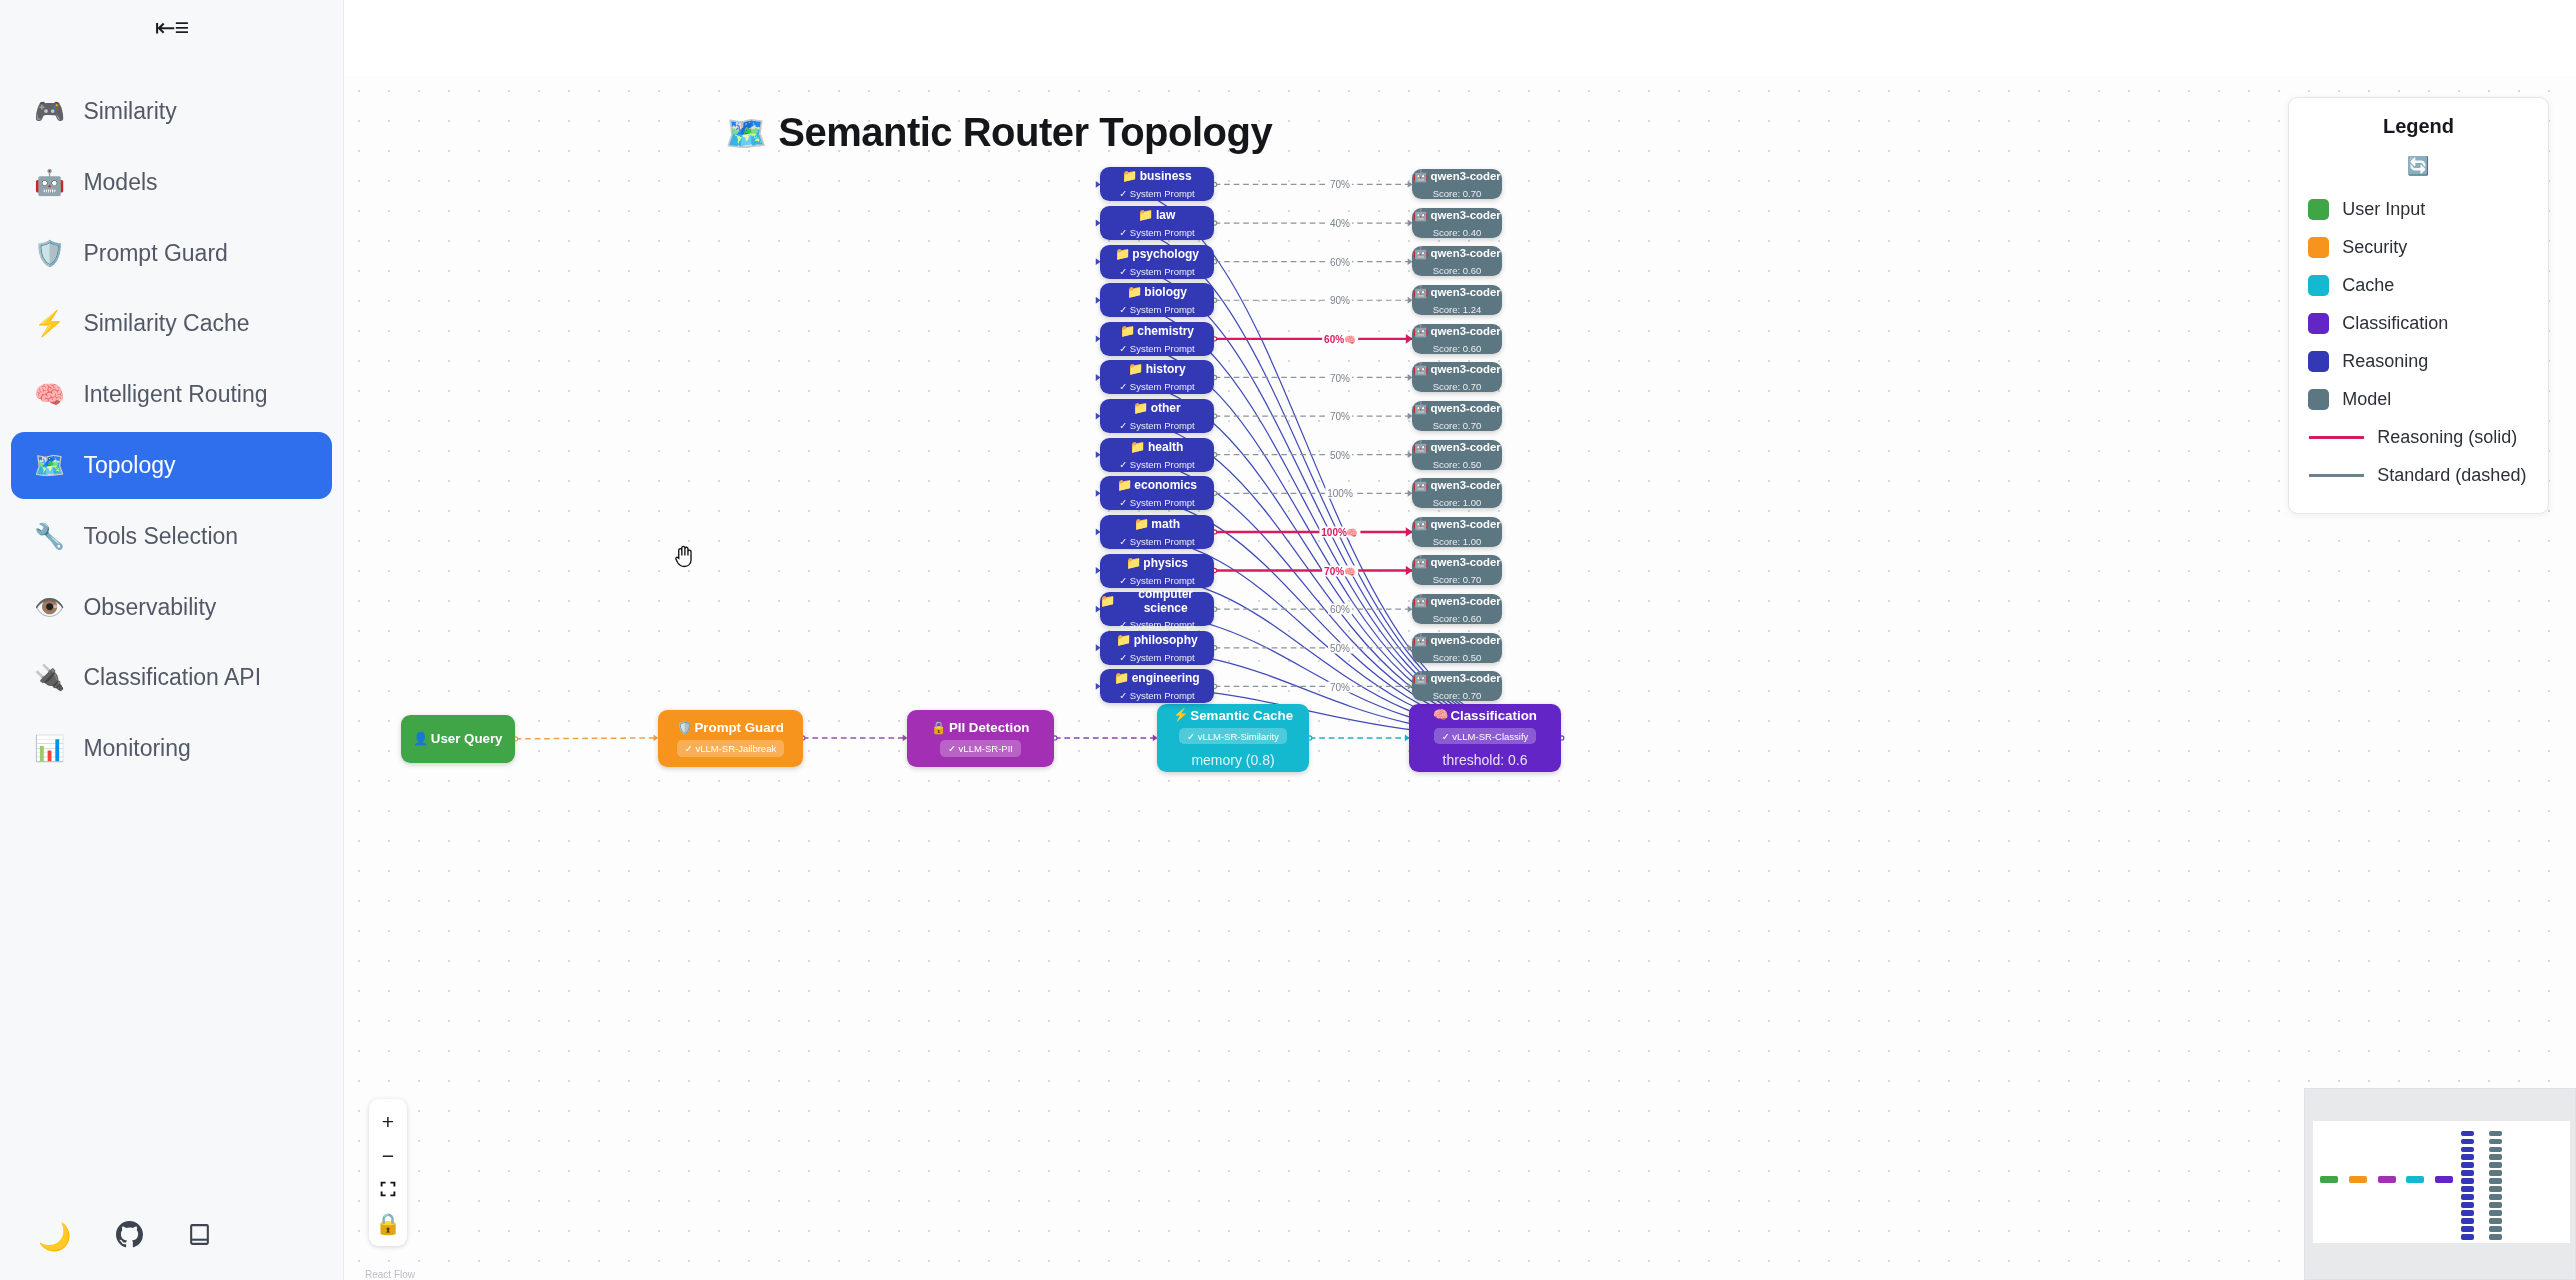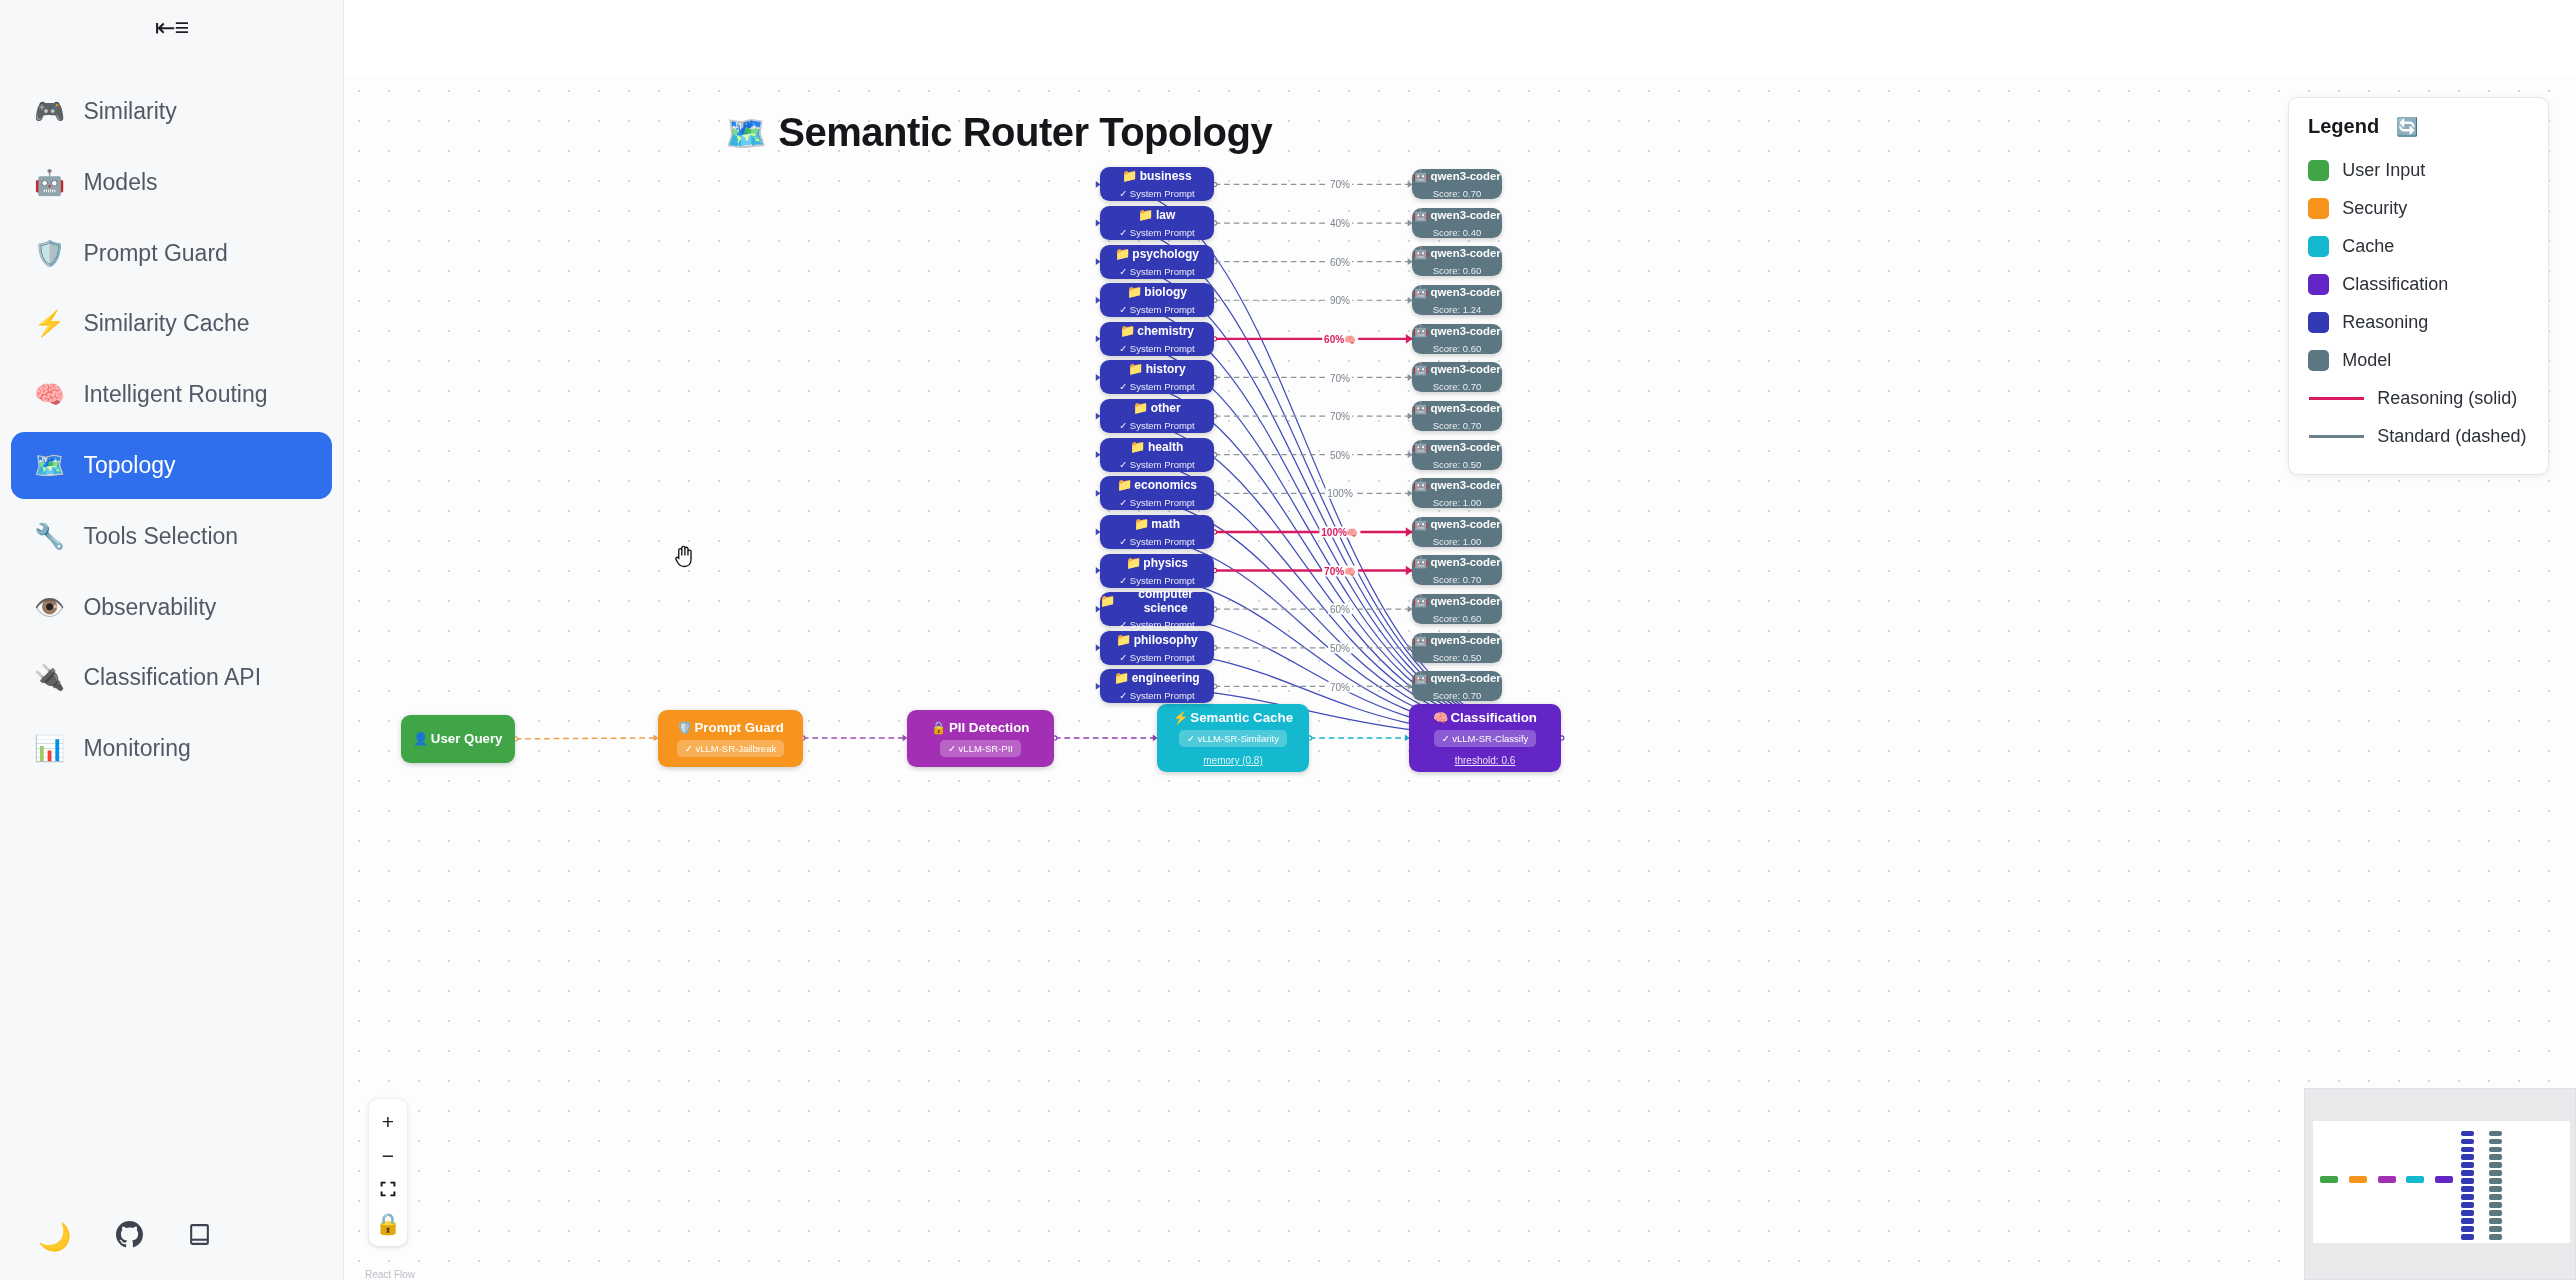--- a/index.html
+++ b/index.html
@@ -79,21 +79,21 @@
     box-shadow: 0 1.9px 4.8px rgba(0,0,0,.18);
     cursor: pointer;
     text-align: center;
   }
   .node .n-title { font-size: 13.3px; font-weight: bold; display: flex; align-items: center; gap: 1.9px; line-height: 1.15; }
   .node .n-title .n-ico { font-size: 12.4px; }
   .node .n-badge {
     margin-top: 4.8px; font-size: 9.5px; padding: 2.9px 7.6px; border-radius: 4.8px;
     background: rgba(255,255,255,.25); white-space: nowrap;
   }
-  .node .n-meta { margin-top: 8px; font-size: 10px; color: rgba(255,255,255,.86); text-decoration: underline; }
+  .node .n-meta { margin-top: 8px; font-size: 14px; color: rgba(255,255,255,.86); }
 
   .node.user     { background: #3fa546; }
   .node.security { background: #f7941d; }
   .node.pii      { background: #a32fb5; }
   .node.cache    { background: #14b8cf; }
   .node.classify { background: #6425c6; }
   .node.category { background: #3338b5; }
   .node.model    { background: #5c7682; }
 
   .node.category .n-title { font-size: 12px; }
@@ -110,21 +110,21 @@
   .edge-label.reasoning { color: #d81b60; font-weight: bold; }
   .edge-label .el-ico { font-size: 9.5px; }
 
   
   .legend {
     position: absolute; right: 27px; top: 21px; width: 261px;
     background: #ffffff; border: 1px solid #e4e6ea; border-radius: 9.5px;
     padding: 17px 19px 19px 19px; box-shadow: 0 1.9px 7.6px rgba(0,0,0,.06);
     z-index: 20;
   }
-  .legend-head { display: flex; align-items: center; gap: 17px; margin-bottom: 13.3px; }
+  .legend-head { display: flex; align-items: center; gap: 17px; margin-bottom: 13.3px; flex-direction: column; }
   .legend-title { font-size: 20px; font-weight: bold; color: #16181d; }
   .legend-refresh { font-size: 18px; cursor: pointer; }
   .legend-row { display: flex; align-items: center; gap: 13.3px; height: 38px; }
   .swatch { width: 21px; height: 21px; border-radius: 4.8px; flex: 0 0 21px; }
   .legend-lbl { font-size: 18px; color: #2c3038; }
   .line-sw { width: 55px; height: 2.9px; flex: 0 0 55px; margin-left: 1px; }
   .line-sw.solid { background: #d81b60; }
   .line-sw.dashed { background: #6b818c; }
 
   

